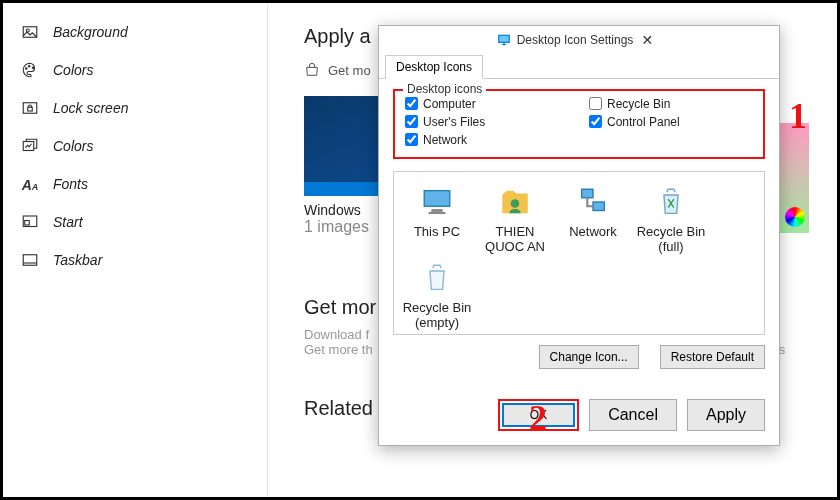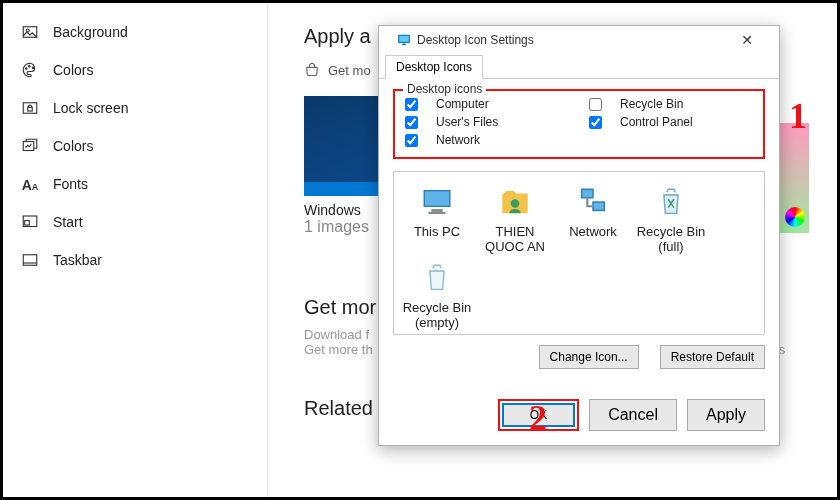--- a/index.html
+++ b/index.html
@@ -1,47 +1,47 @@
 <!DOCTYPE html>
 <html><head>
 <meta charset="utf-8">
 <style>
 * { box-sizing: border-box; margin: 0; padding: 0; }
 body { font-family: "Segoe UI", Arial, sans-serif; font-size: 13px; color: #000; background: #000; width: 840px; height: 500px; overflow: hidden; position: relative; }
 .frame { position: absolute; left: 3px; top: 3px; width: 834px; height: 494px; background: #fff; display: flex; }
-.sidebar { width: 265px; background: #fff; padding-top: 10px; border-right: 1px solid #e5e5e5; }
+.sidebar { width: 265px; background: #fff; padding-top: 10px; border-right: 1px solid #e5e5e5; font-style: italic; }
 .side-item { display: flex; align-items: center; gap: 14px; padding: 10px 18px; cursor: pointer; color: #222; font-size: 14px; }
 .side-ico { width: 18px; height: 18px; display: inline-flex; align-items: flex-end; justify-content: center; color: #333; }
 .main { flex: 1; padding: 22px 28px 0 36px; position: relative; background: #fff; }
 h2.section { font-size: 20px; font-weight: 400; margin-bottom: 14px; color: #222; }
 .store-line { display: flex; align-items: center; gap: 8px; color: #555; font-size: 13px; margin-bottom: 18px; }
 .theme-card { width: 115px; }
 .theme-thumb { width: 115px; height: 100px; background: linear-gradient(160deg,#0a3a6b,#0d4a8f); position: relative; }
 .theme-thumb::after { content:""; position:absolute; left:0; bottom:0; width:100%; height:14px; background:#0078d4; }
 .theme-name { font-size: 14px; margin-top: 6px; color: #222; }
 .theme-sub { font-size: 16px; color: #888; }
 .getmore { margin-top: 60px; }
 .getmore h2 { font-size: 20px; font-weight: 400; color:#222; margin-bottom:8px;}
 .getmore p { font-size: 13px; color:#999; }
 h2.related { font-size: 20px; font-weight: 400; margin-top: 40px; color:#222;}
 .right-strip { position:absolute; right:28px; top:120px; width:30px; height:110px; background:linear-gradient(180deg,#ff9ac1,#a0e8a0); }
 .right-strip .circ { position:absolute; right:4px; bottom:6px; width:20px; height:20px; border-radius:50%; background: conic-gradient(red,yellow,lime,cyan,blue,magenta,red); }
 
 
 .dialog { position: absolute; left: 378px; top: 25px; width: 402px; background: #fff; border: 1px solid #b0b0b0; box-shadow: 0 4px 16px rgba(0,0,0,0.3); font-size: 12px; }
-.titlebar { display:flex; align-items:center; justify-content:space-between; padding:6px 18px; }
+.titlebar { display:flex; align-items:center; justify-content:center; padding:6px 18px; }
 .titlebar .ttl { display:flex; align-items:center; gap:6px; color:#333; font-size:12px; }
 .titlebar .close { width:28px; text-align:center; font-size:14px; color:#333; cursor:pointer; }
 .tabs { border-bottom:1px solid #ccc; padding-left:6px; }
 .tab { display:inline-block; padding:4px 10px; border:1px solid #ccc; border-bottom:1px solid #fff; position:relative; top:1px; background:#fff; font-size:12px; }
 .body { padding: 10px 14px 14px 14px; }
 .fieldset { border: 2.5px solid #e11; padding: 6px 10px 10px 10px; position:relative; margin-bottom:12px; }
 .fs-label { position:absolute; top:-9px; left:8px; background:#fff; padding:0 4px; font-size:12px; color:#333;}
 .checks { display:grid; grid-template-columns: 1fr 1fr; column-gap: 20px; row-gap: 4px; }
-.chk { display:flex; align-items:center; gap:18px; font-size:12px; color:#222; }
+.chk { display:flex; gap:5px; font-size:12px; color:#222; }
 .chk input { width:13px; height:13px; }
 .annot1 { position:absolute; right:-44px; top:4px; color:#e11; font-size:36px; font-weight:bold; font-family: Georgia, serif; }
 .iconpanel { border:1px solid #ccc; padding:12px 8px 4px 8px; display:flex; flex-wrap:wrap; gap:6px 8px; margin-bottom:10px; }
 .iconitem { width:70px; text-align:center; font-size:13px; color:#222; }
 .iconitem .ig { width:36px; height:36px; margin:0 auto 4px auto; display:flex; align-items:center; justify-content:center; }
 .btnrow { display:flex; justify-content:flex-end; gap:21px; margin-bottom:8px; }
 .btn { padding:4px 10px; background:#e8e8e8; border:1px solid #aaa; font-size:12px; cursor:pointer; min-width:88px; text-align:center; }
 .allow { display:flex; align-items:center; gap:5px; margin-bottom:12px; font-size:12px; }
 .dlg-footer { display:flex; justify-content:flex-end; gap:10px; padding:8px 14px 14px 14px; position:relative; }
 .okwrap { border:2.5px solid #e11; padding:2px; }

